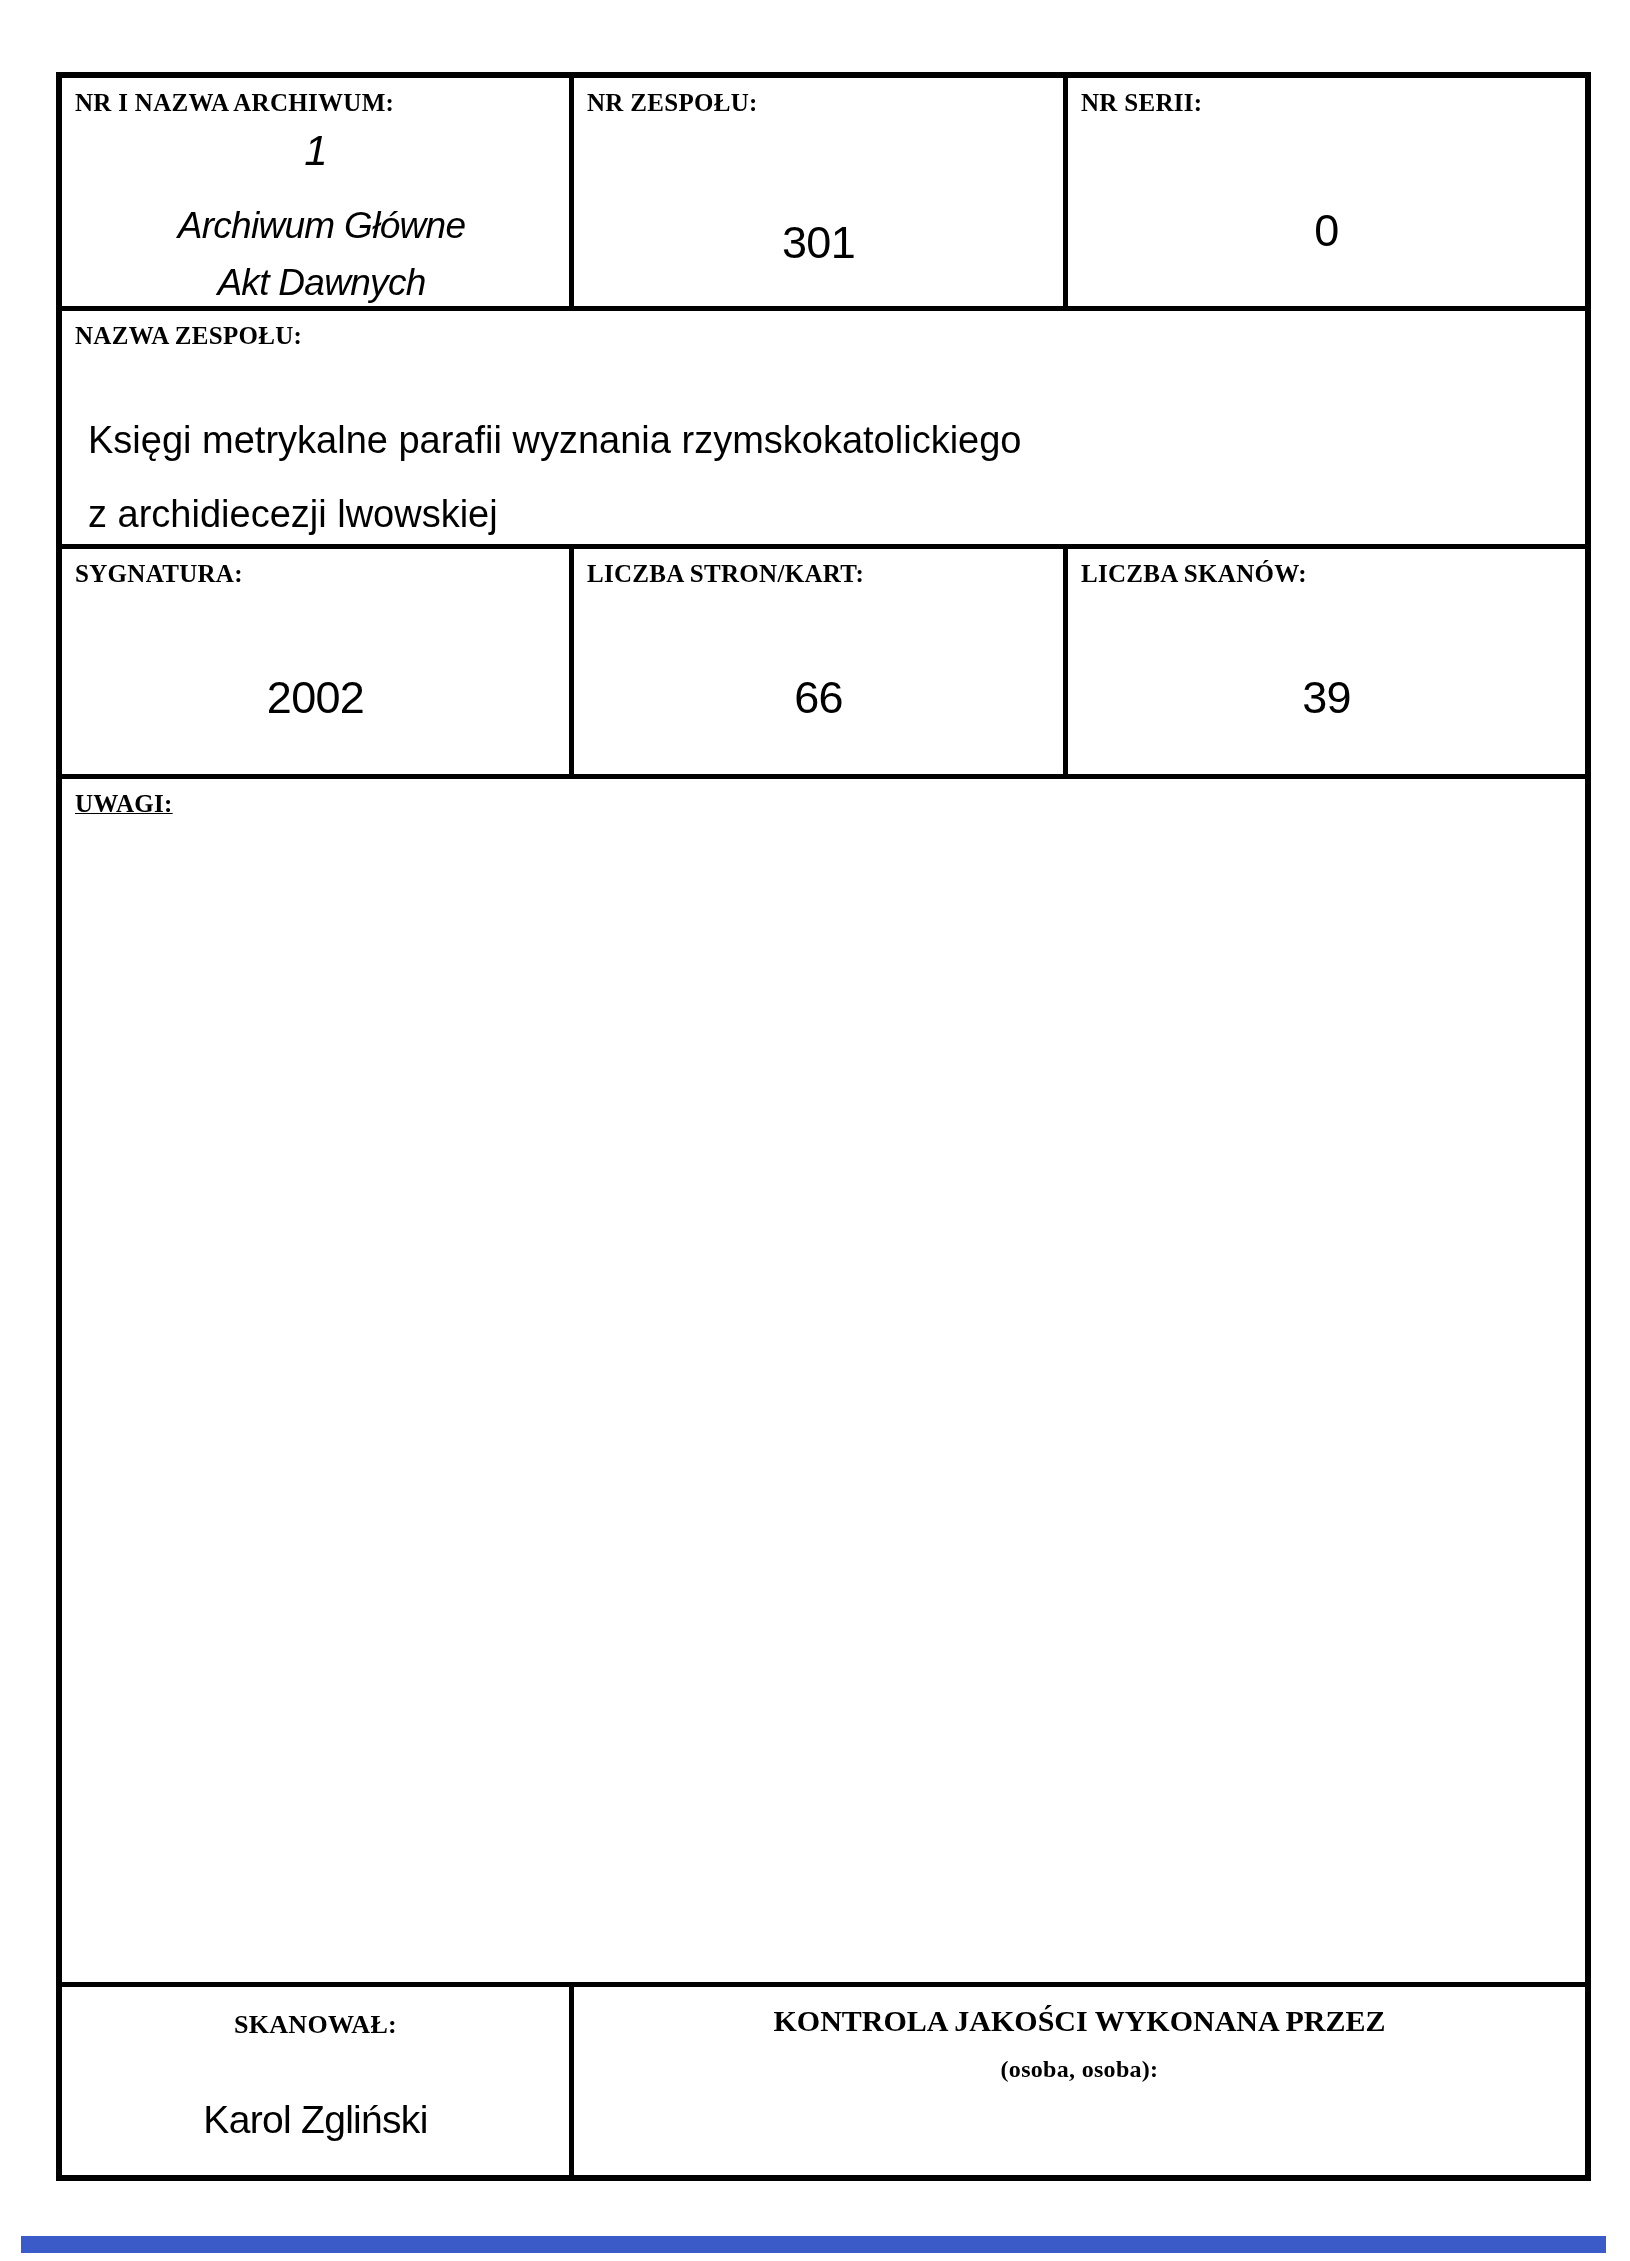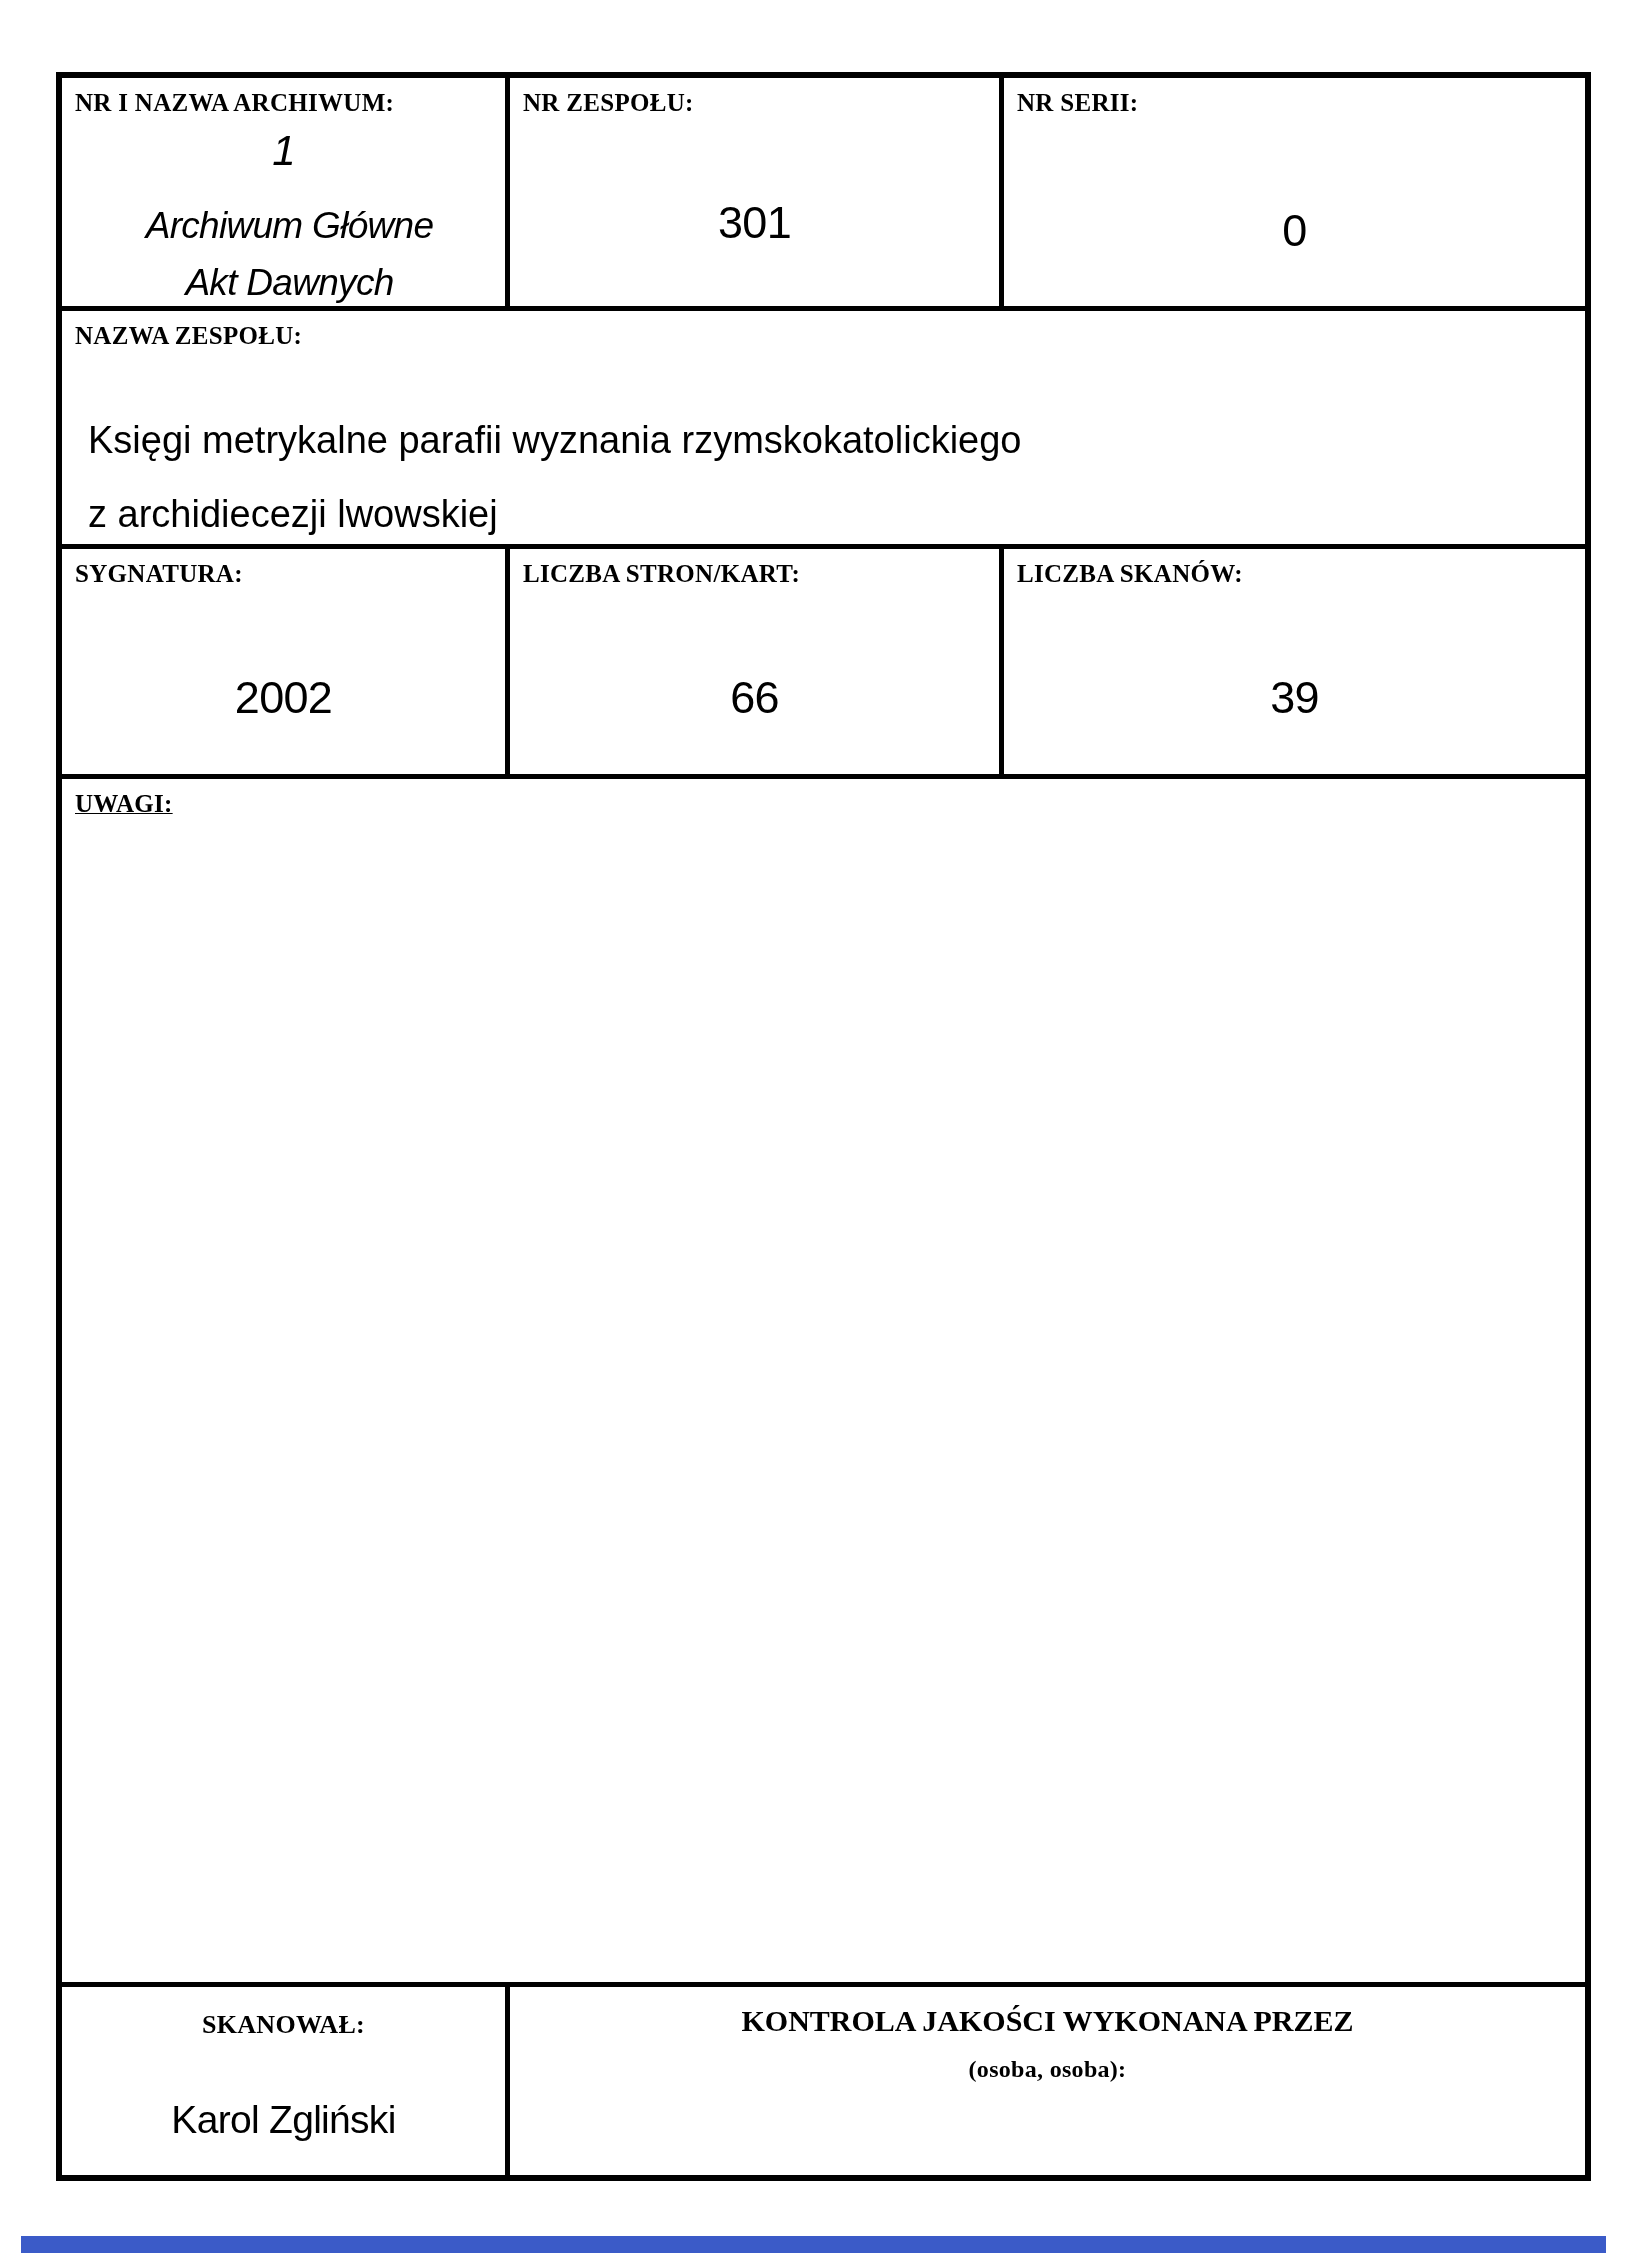--- a/index.html
+++ b/index.html
@@ -33,21 +33,21 @@
   .r5 { flex: 1 1 auto; text-decoration: underline; }
   .r6 { height: 188px; }
 
   .cell {
     position: relative;
     box-sizing: border-box;
     border-right: 5.3px solid #000;
     padding: 10.5px 13px;
   }
   .cell:last-child { border-right: none; }
-  .w1 { width: 448px; flex: 0 0 auto; }
+  .w1 { width: 512px; flex: 0 0 auto; }
   .w2 { width: 494px; flex: 0 0 auto; }
   .grow { flex: 1 1 auto; }
 
   
   .lbl {
     font-family: "Liberation Serif", serif;
     font-weight: bold;
     font-size: 25px;
     letter-spacing: 0.3px;
     white-space: nowrap;
@@ -59,21 +59,21 @@
     letter-spacing: -0.7px;
     line-height: 1.3;
   }
   .num { font-size: 45px; }
   .ital { font-style: italic; }
 
   
   .archive-vals { top: 46px; line-height: 1.0; }
   .archive-num { font-size: 42px; display: block; margin-bottom: 18.4px; }
   .archive-name { font-size: 37px; display: block; line-height: 1.55; padding-left: 12px; }
-  .v-nrzespolu { top: 116px; }
+  .v-nrzespolu { top: 136px; }
   .v-nrserii   { top: 124px; }
 
   
   .fonds-lines {
     position: absolute; left: 26px; right: 20px; top: 92px;
     text-align: left;
   }
   .fonds-lines .val { display: block; line-height: 1.95; letter-spacing: 0; }
 
   

